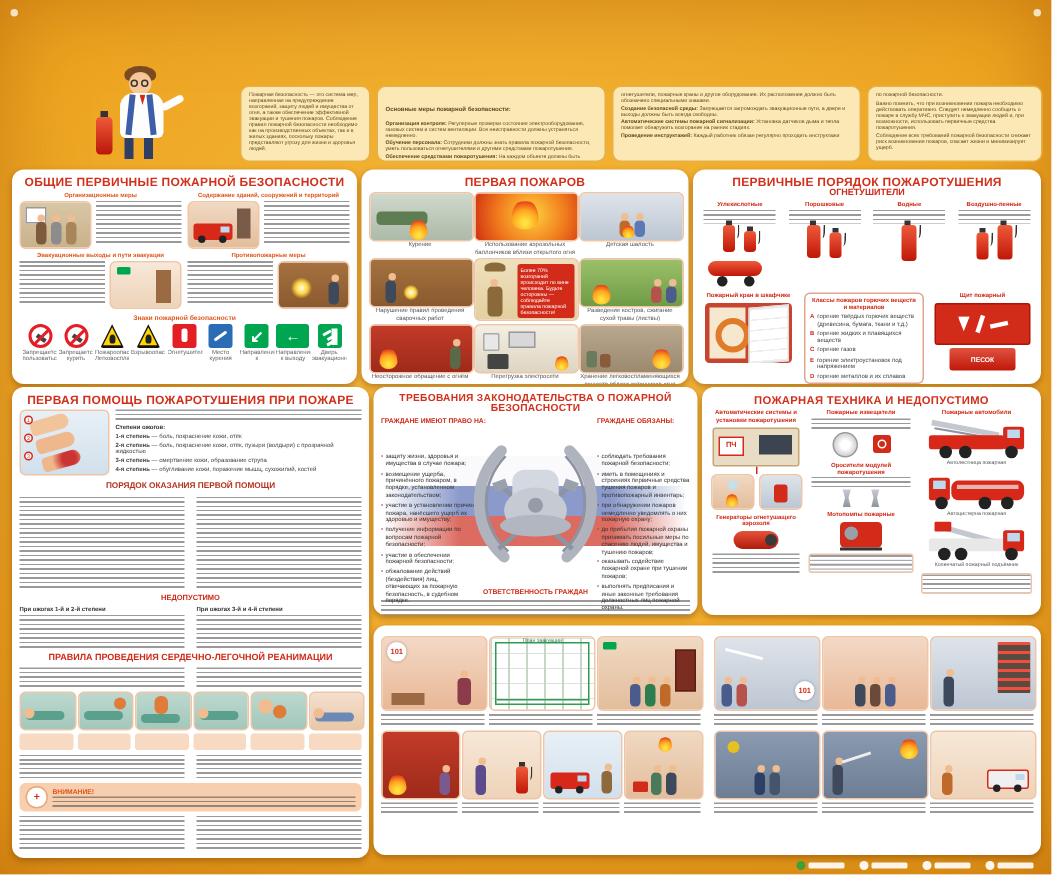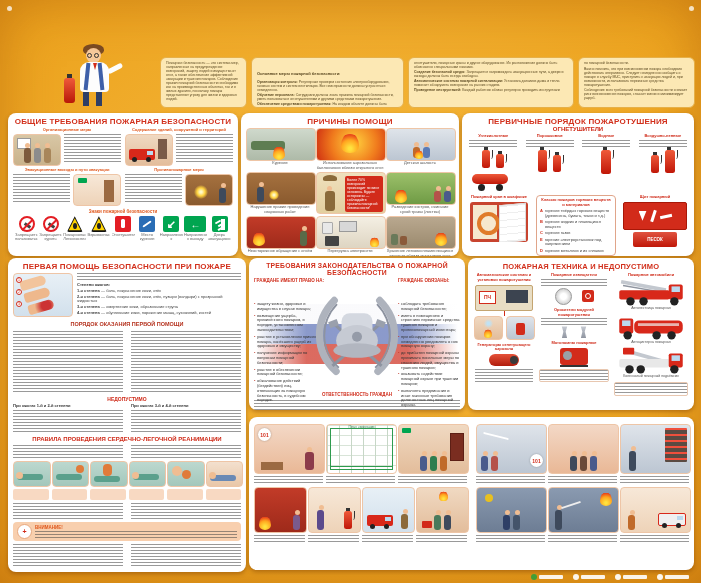--- a/index.html
+++ b/index.html
@@ -169,21 +169,21 @@
     <p class="t35" style="margin:1px 0 0 0"><span class="b">Автоматические системы пожарной сигнализации:</span> <span>Установка датчиков дыма и тепла помогает обнаружить возгорание на ранних стадиях.</span></p>
     <p class="t35" style="margin:1px 0 0 0"><span class="b">Проведение инструктажей:</span> <span>Каждый работник обязан регулярно проходить инструктажи</span></p>
   </div>
   <div class="card" style="left:578px;width:117px">
     <p class="t35" style="margin:0">по пожарной безопасности.</p>
     <p class="t35" style="margin:1.5px 0 0 0">Важно помнить, что при возникновении пожара необходимо действовать оперативно. Следует немедленно сообщить о пожаре в службу МЧС, приступить к эвакуации людей и, при возможности, использовать первичные средства пожаротушения.</p>
     <p class="t35" style="margin:1.5px 0 0 0">Соблюдение всех требований пожарной безопасности снижает риск возникновения пожаров, спасает жизни и минимизирует ущерб.</p>
   </div>
 
   <div class="panel" style="left:8px;top:113px;width:230px;height:143px">
-    <div class="pt t8">ОБЩИЕ ТРЕБОВАНИЯ ПОЖАРНАЯ БЕЗОПАСНОСТИ</div>
+    <div class="pt t8">ОБЩИЕ ПЕРВИЧНЫЕ ПОЖАРНОЙ БЕЗОПАСНОСТИ</div>
     <div class="row" style="gap:4px;margin-top:2px">
       <div class="col" style="flex:1">
         <div class="oh t4">Организационные меры</div>
         <div class="row" style="gap:3px;margin-top:1px">
           <div class="ill gA" style="width:46px;height:30px">
             <div style="position:absolute;left:3px;top:3px;width:12px;height:9px;background:#fff;border:1px solid #999"></div>
             <div class="figrow">
                 <div class="fig" style="background:#7d5a3c"></div>
                 <div class="fig" style="background:#8c8c8c"></div>
                 <div class="fig" style="background:#a8865a"></div>
@@ -260,21 +260,21 @@
           <div class="slbl">Направление к выходу</div>
         </div>
       <div class="col" style="align-items:center;gap:1px">
           <div class="sgn sexit"></div>
           <div class="slbl">Дверь эвакуационного выхода</div>
         </div>
     </div>
   </div>
 
   <div class="panel" style="left:241px;top:113px;width:218px;height:143px">
-    <div class="pt t8">ПРИЧИНЫ ПОМОЩИ</div>
+    <div class="pt t8">ПЕРВАЯ ПОЖАРОВ</div>
     <div style="display:grid;grid-template-columns:repeat(3,1fr);gap:2px;margin-top:2px">
       <div class="col">
           <div class="ill gC" style="height:31px;width:100%">
             <div style="position:absolute;left:4px;top:12px;width:34px;height:9px;background:#5e7d52;border-radius:3px"></div>
             <div class="flm" style="left:26px;bottom:0"></div>
           </div>
           <div class="cap t4" style="height:9px">Курение</div>
         </div>
       <div class="col">
           <div class="ill gB" style="height:31px;width:100%">
@@ -418,21 +418,21 @@
             <div class="tool bar2"></div>
           </div>
         <div class="sand">
             <span>ПЕСОК</span>
           </div>
       </div>
     </div>
   </div>
 
   <div class="panel" style="left:8px;top:258px;width:238px;height:314px">
-    <div class="pt t8">ПЕРВАЯ ПОМОЩЬ БЕЗОПАСНОСТИ ПРИ ПОЖАРЕ</div>
+    <div class="pt t8">ПЕРВАЯ ПОМОЩЬ ПОЖАРОТУШЕНИЯ ПРИ ПОЖАРЕ</div>
     <div class="row" style="gap:4px;margin-top:2px">
       <div class="ill gN" style="width:58px;height:42px">
         <div class="hand" style="left:6px;top:4px"></div>
         <div class="hand" style="left:10px;top:16px;background:#eeb88c"></div>
         <div class="hand" style="left:14px;top:28px;background:radial-gradient(circle at 70% 50%,#c33 25%,#eeb88c 60%)"></div>
         <div class="numc" style="left:2px;top:3px">
             <span>1</span>
           </div>
         <div class="numc" style="left:2px;top:15px">
             <span>2</span>

